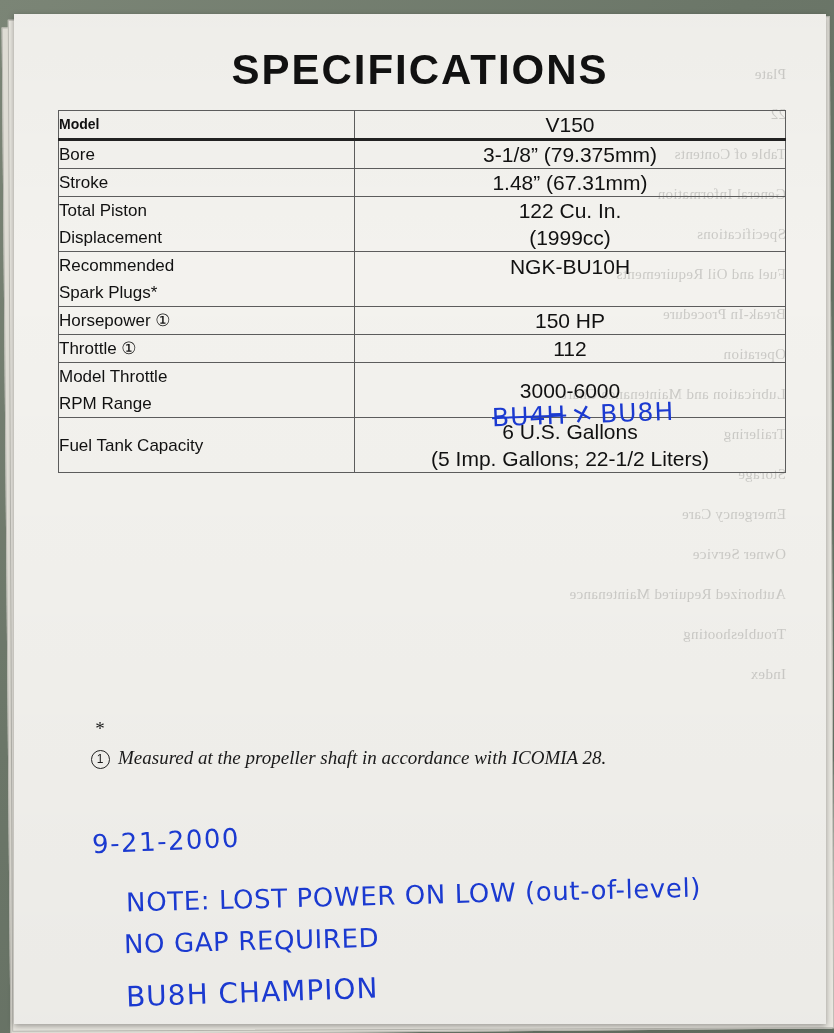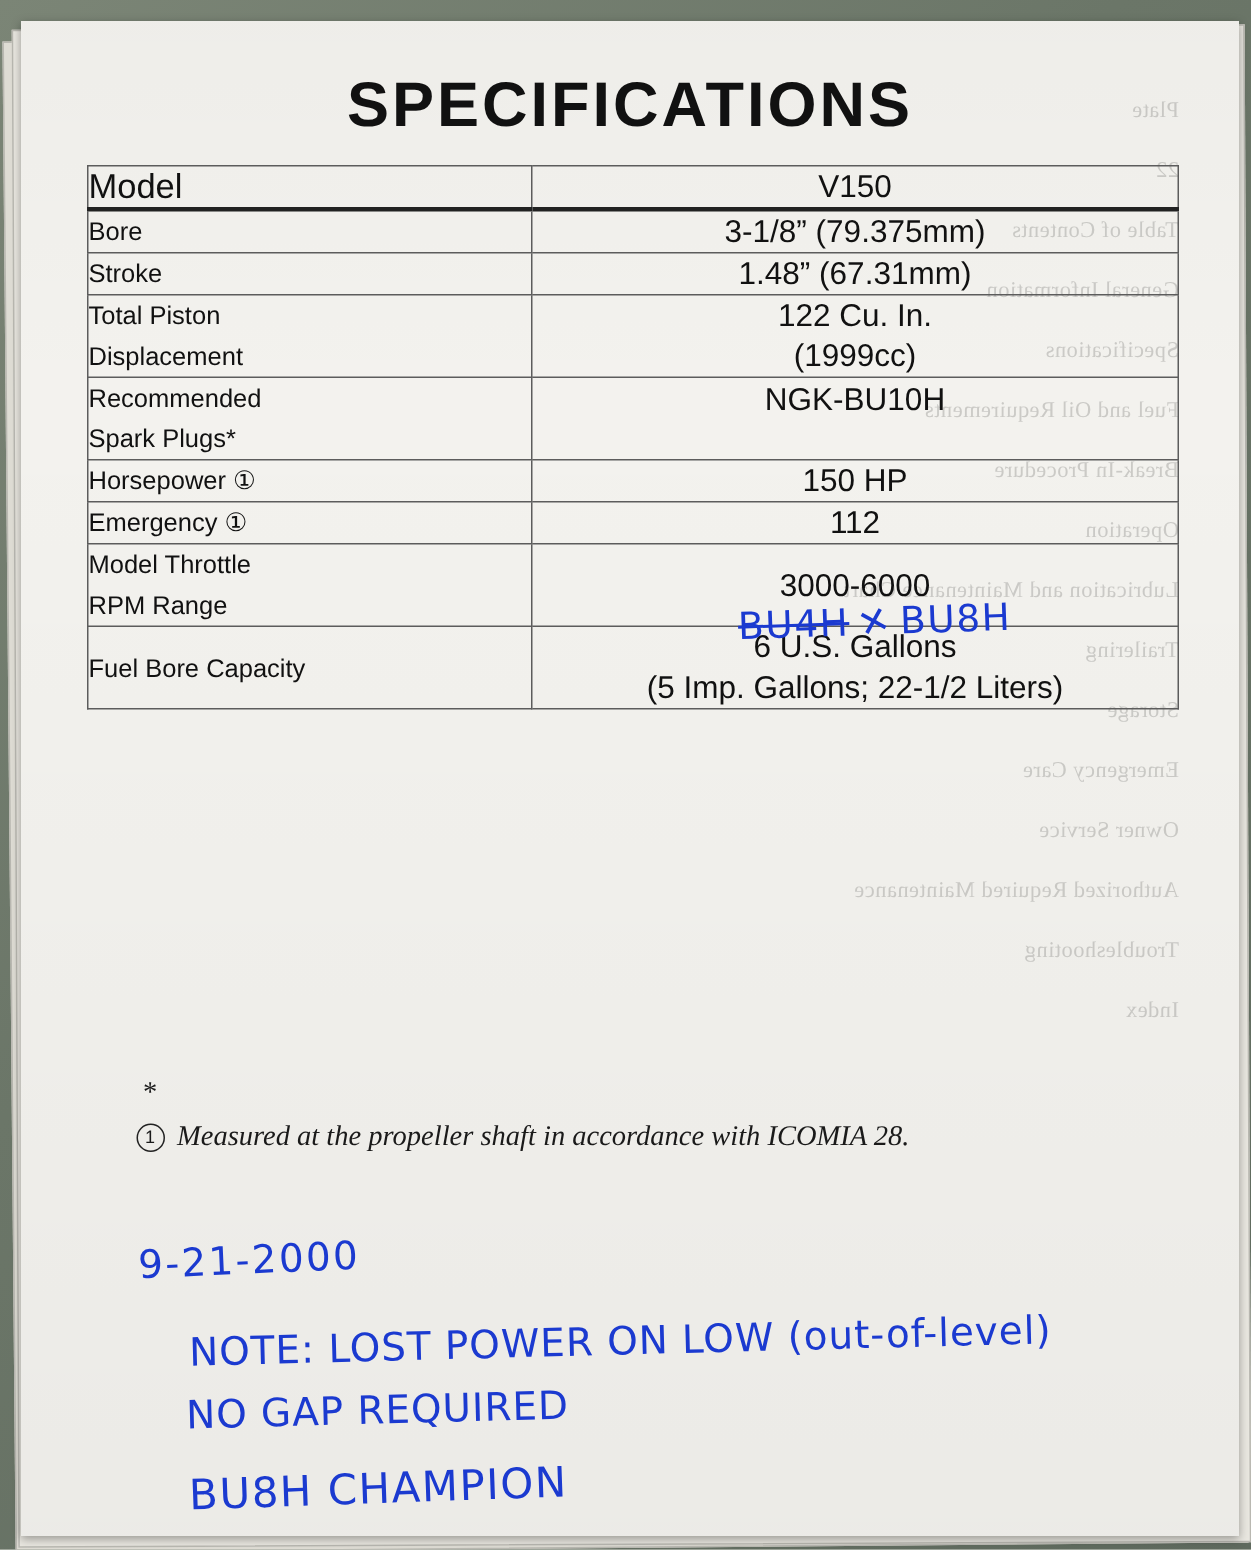--- a/index.html
+++ b/index.html
@@ -104,21 +104,21 @@
   }
   td.value {
     padding: 9px 10px;
     text-align: center;
     font-size: 21px;
     line-height: 27px;
   }
   tr.header td {
     border-bottom: 3px solid #222;
   }
-  tr.header td.label { font-weight: normal; font-size: 23px; }
+  tr.header td.label { font-weight: bold; font-size: 14px; }
   tr.header td.value { font-weight: normal; font-size: 21px; }
 
   .cellline { display: block; }
 
   .footnotes {
     position: absolute;
     left: 76px;
     top: 700px;
     width: 700px;
     font-family: "Liberation Serif", serif;
@@ -291,40 +291,40 @@
           <td class="label">
             <span class="cellline">Horsepower ①</span>
           </td>
           <td class="value">
             <span class="cellline">150 HP</span>
           </td>
         </tr>
 
         <tr>
           <td class="label">
-            <span class="cellline">Emergency ①</span>
+            <span class="cellline">Throttle ①</span>
           </td>
           <td class="value">
             <span class="cellline">112</span>
           </td>
         </tr>
 
         <tr>
           <td class="label">
             <span class="cellline">Model Throttle</span>
             <span class="cellline">RPM Range</span>
           </td>
           <td class="value">
             <span class="cellline">3000-6000</span>
           </td>
         </tr>
 
         <tr>
           <td class="label">
-            <span class="cellline">Fuel Bore Capacity</span>
+            <span class="cellline">Fuel Tank Capacity</span>
           </td>
           <td class="value">
             <span class="cellline">6 U.S. Gallons</span>
             <span class="cellline">(5 Imp. Gallons; 22-1/2 Liters)</span>
           </td>
         </tr>
       </tbody>
     </table>
 
     <div class="footnotes">

